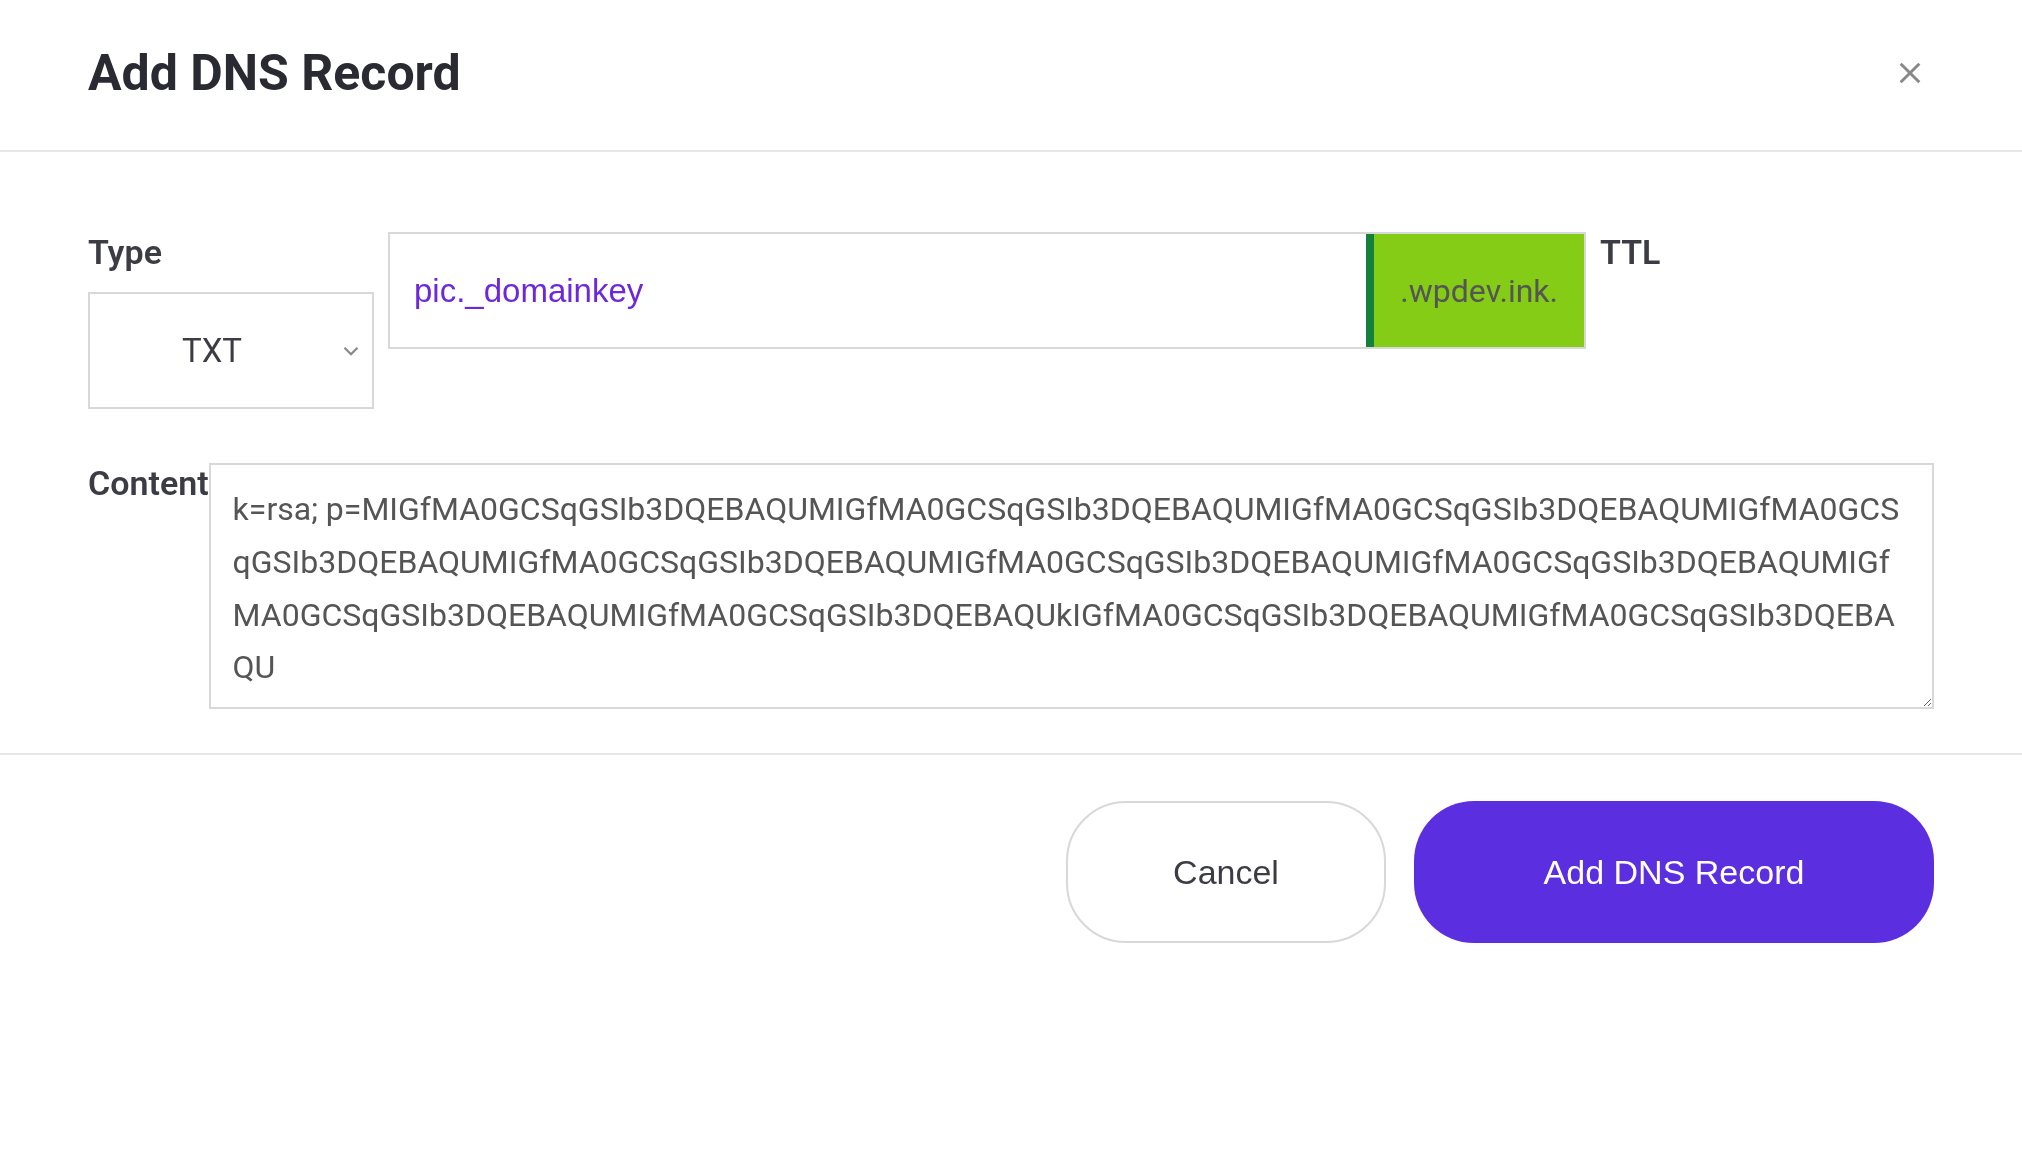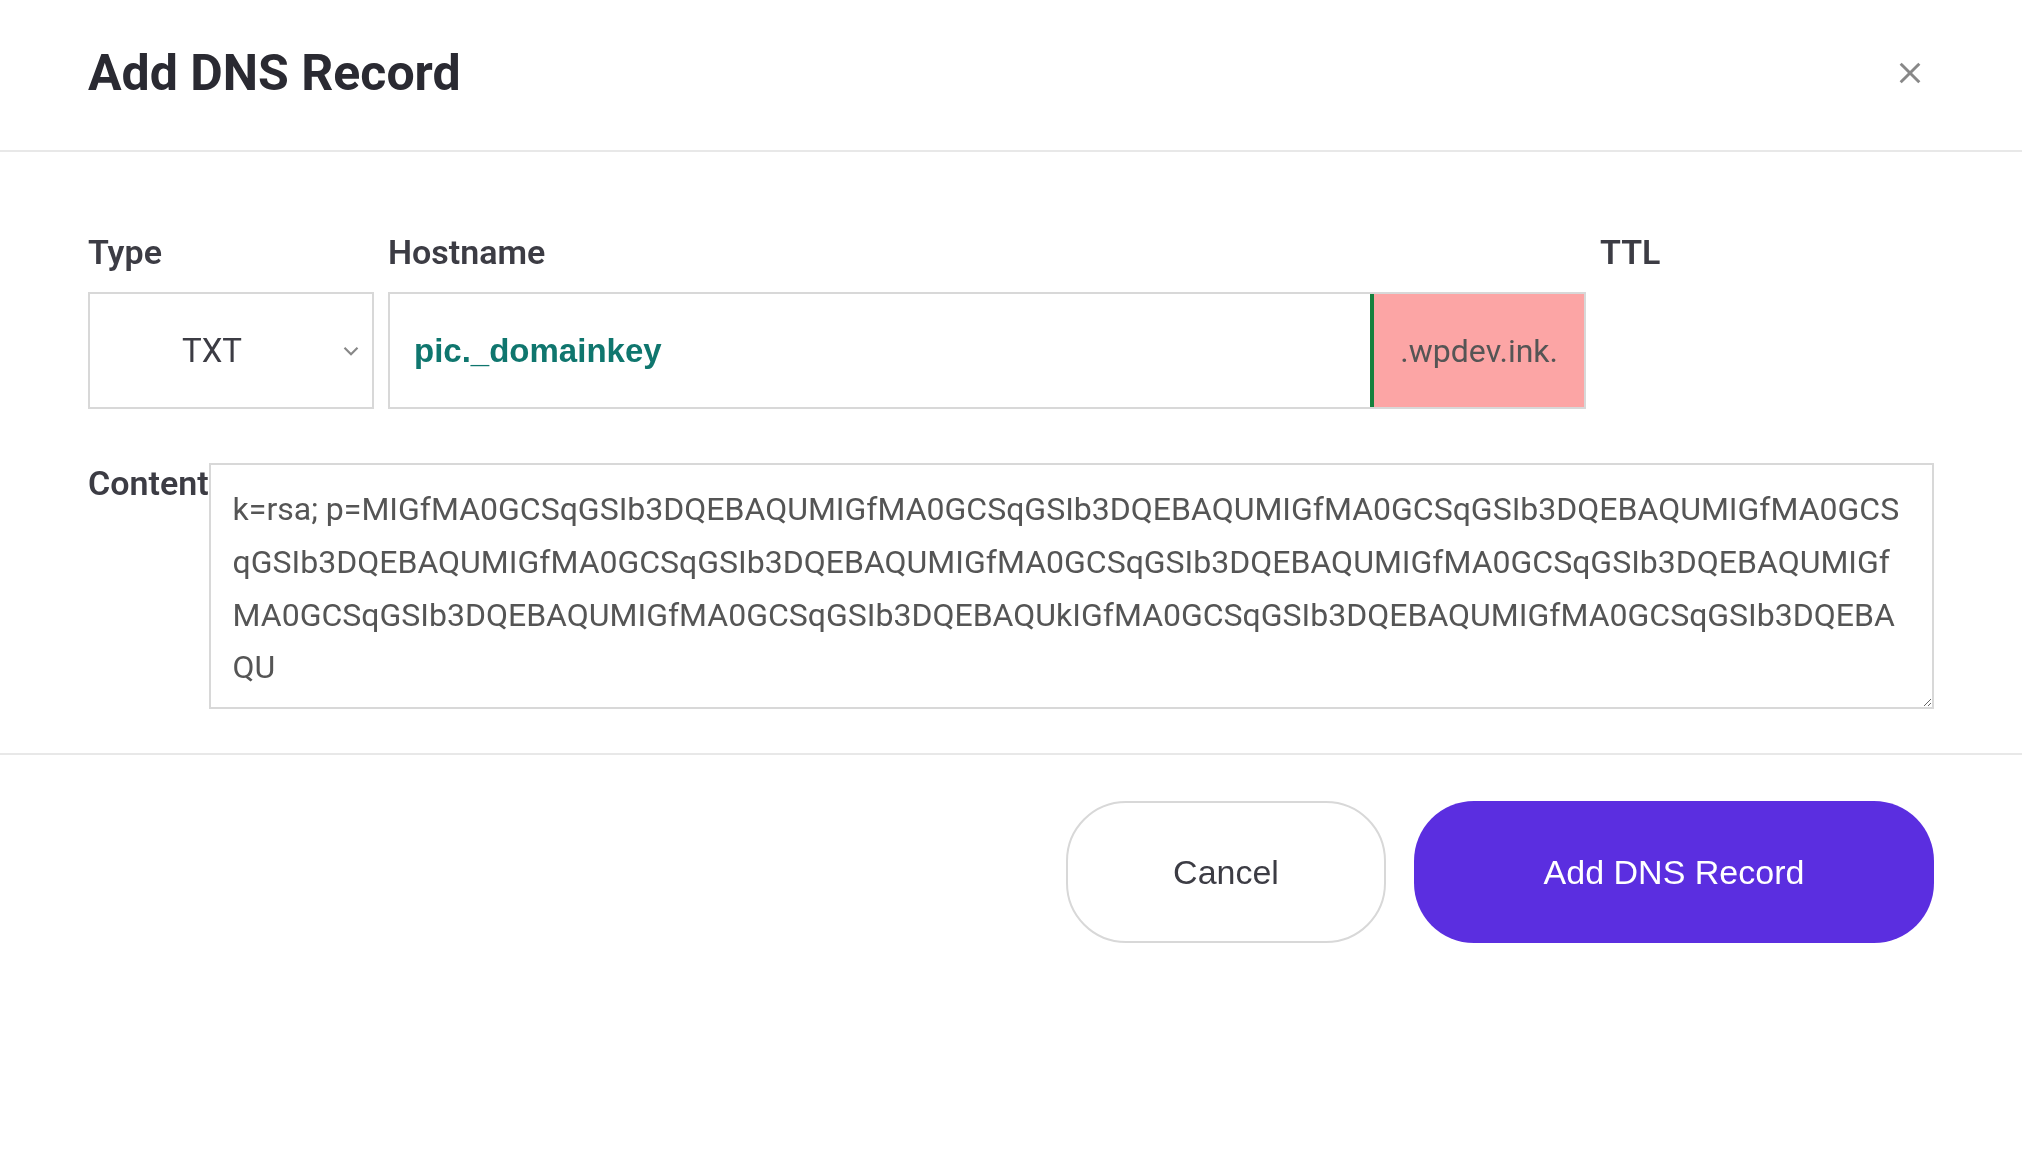--- a/index.html
+++ b/index.html
@@ -101,33 +101,32 @@
       display: flex;
       border: 2px solid #d8d8d8;
       height: 117px;
       background: #ffffff;
     }
     .hostname-input {
       flex: 1;
       border: none;
       outline: none;
       font-size: 33px;
-      color: #0f766e;
+      color: #6d28d9;
       padding: 0 24px;
       background: transparent;
-      font-weight: bold;
     }
     .hostname-suffix {
       display: flex;
       align-items: center;
       padding: 8px 26px;
       font-size: 32px;
       color: #555;
-      background: #fca5a5;
-      border-left: 4px solid #15803d;
+      background: #84cc16;
+      border-left: 8px solid #15803d;
     }
     .content-wrap {
       display: flex;
       flex-direction: row;
     }
     .content-textarea {
       width: 100%;
       height: 246px;
       border: 2px solid #d8d8d8;
       font-size: 32px;
@@ -190,21 +189,20 @@
       <label class="field-label">Type</label>
       <div class="select-wrap">
         <span class="select-value">TXT</span>
         <svg class="chevron-icon" viewBox="0 0 24 24" fill="none" stroke="currentColor" stroke-width="2">
           <polyline points="6 9 12 15 18 9"></polyline>
         </svg>
       </div>
     </div>
 
     <div class="field-group field-hostname">
-      <label class="field-label">Hostname</label>
       <div class="hostname-wrap">
         <input type="text" class="hostname-input" value="pic._domainkey" style="">
         <div class="hostname-suffix">.wpdev.ink.</div>
       </div>
     </div>
 
     <div class="field-group field-ttl">
       <label class="field-label">TTL</label>
     </div>
 

